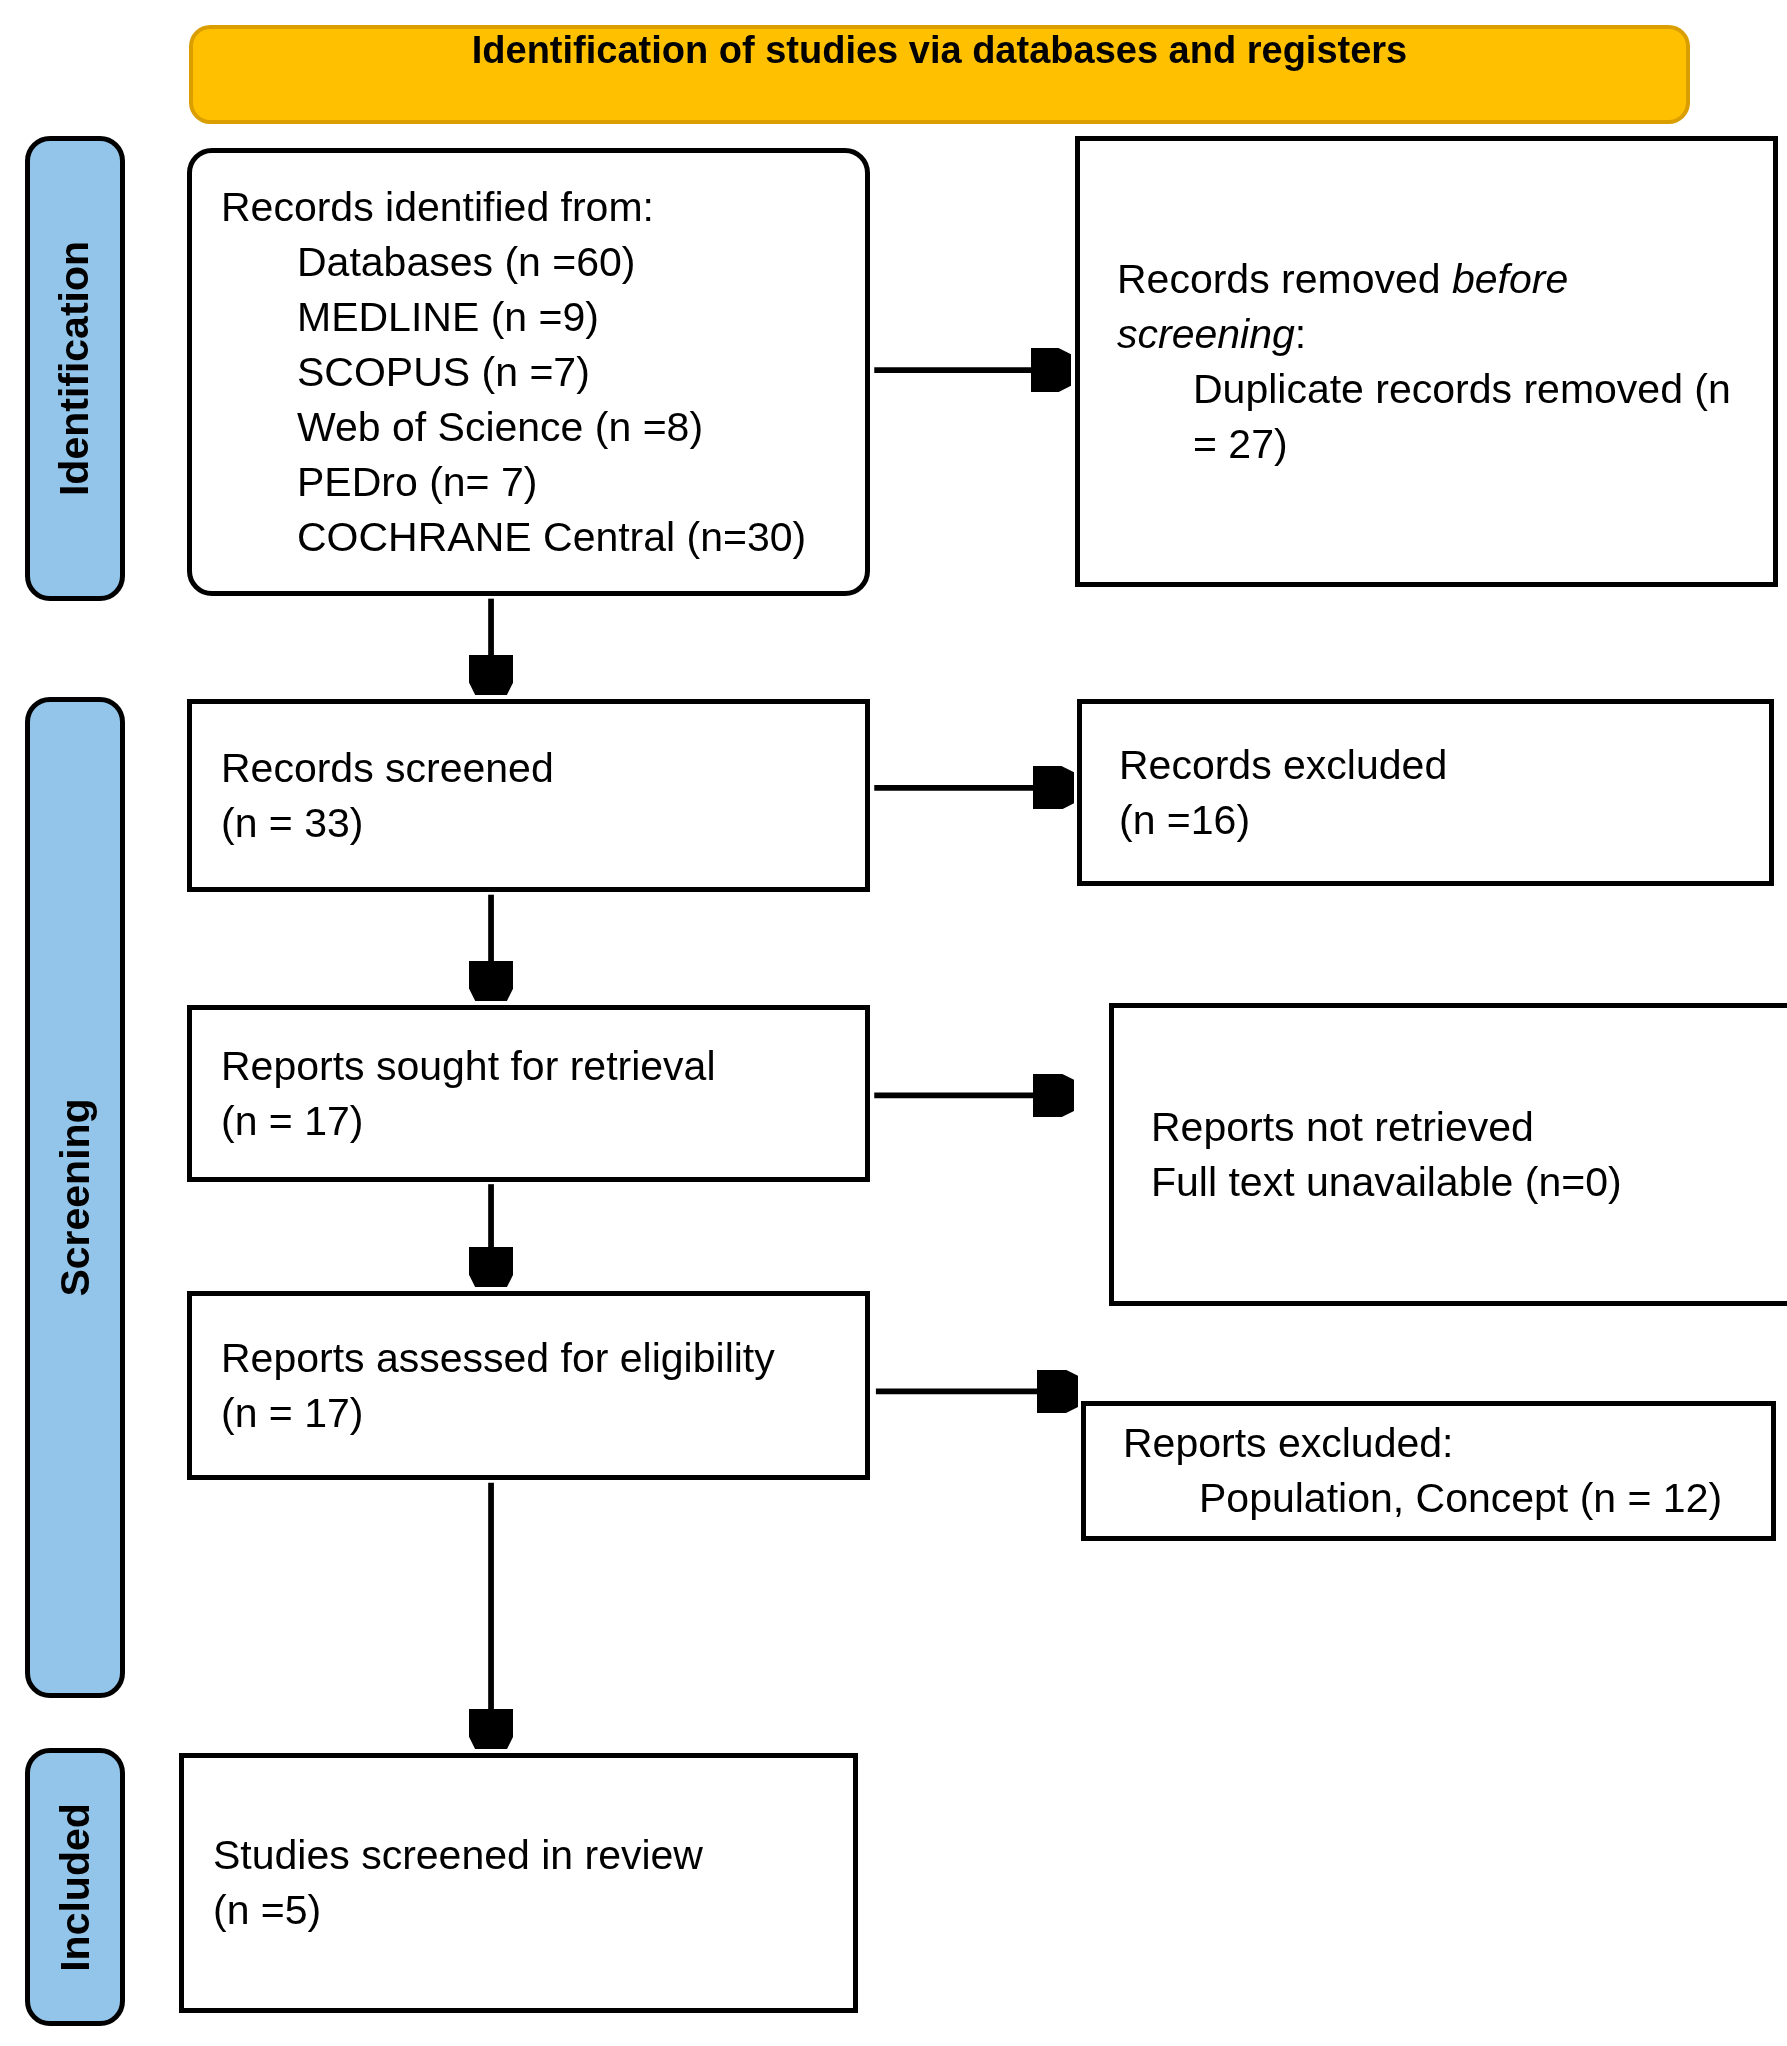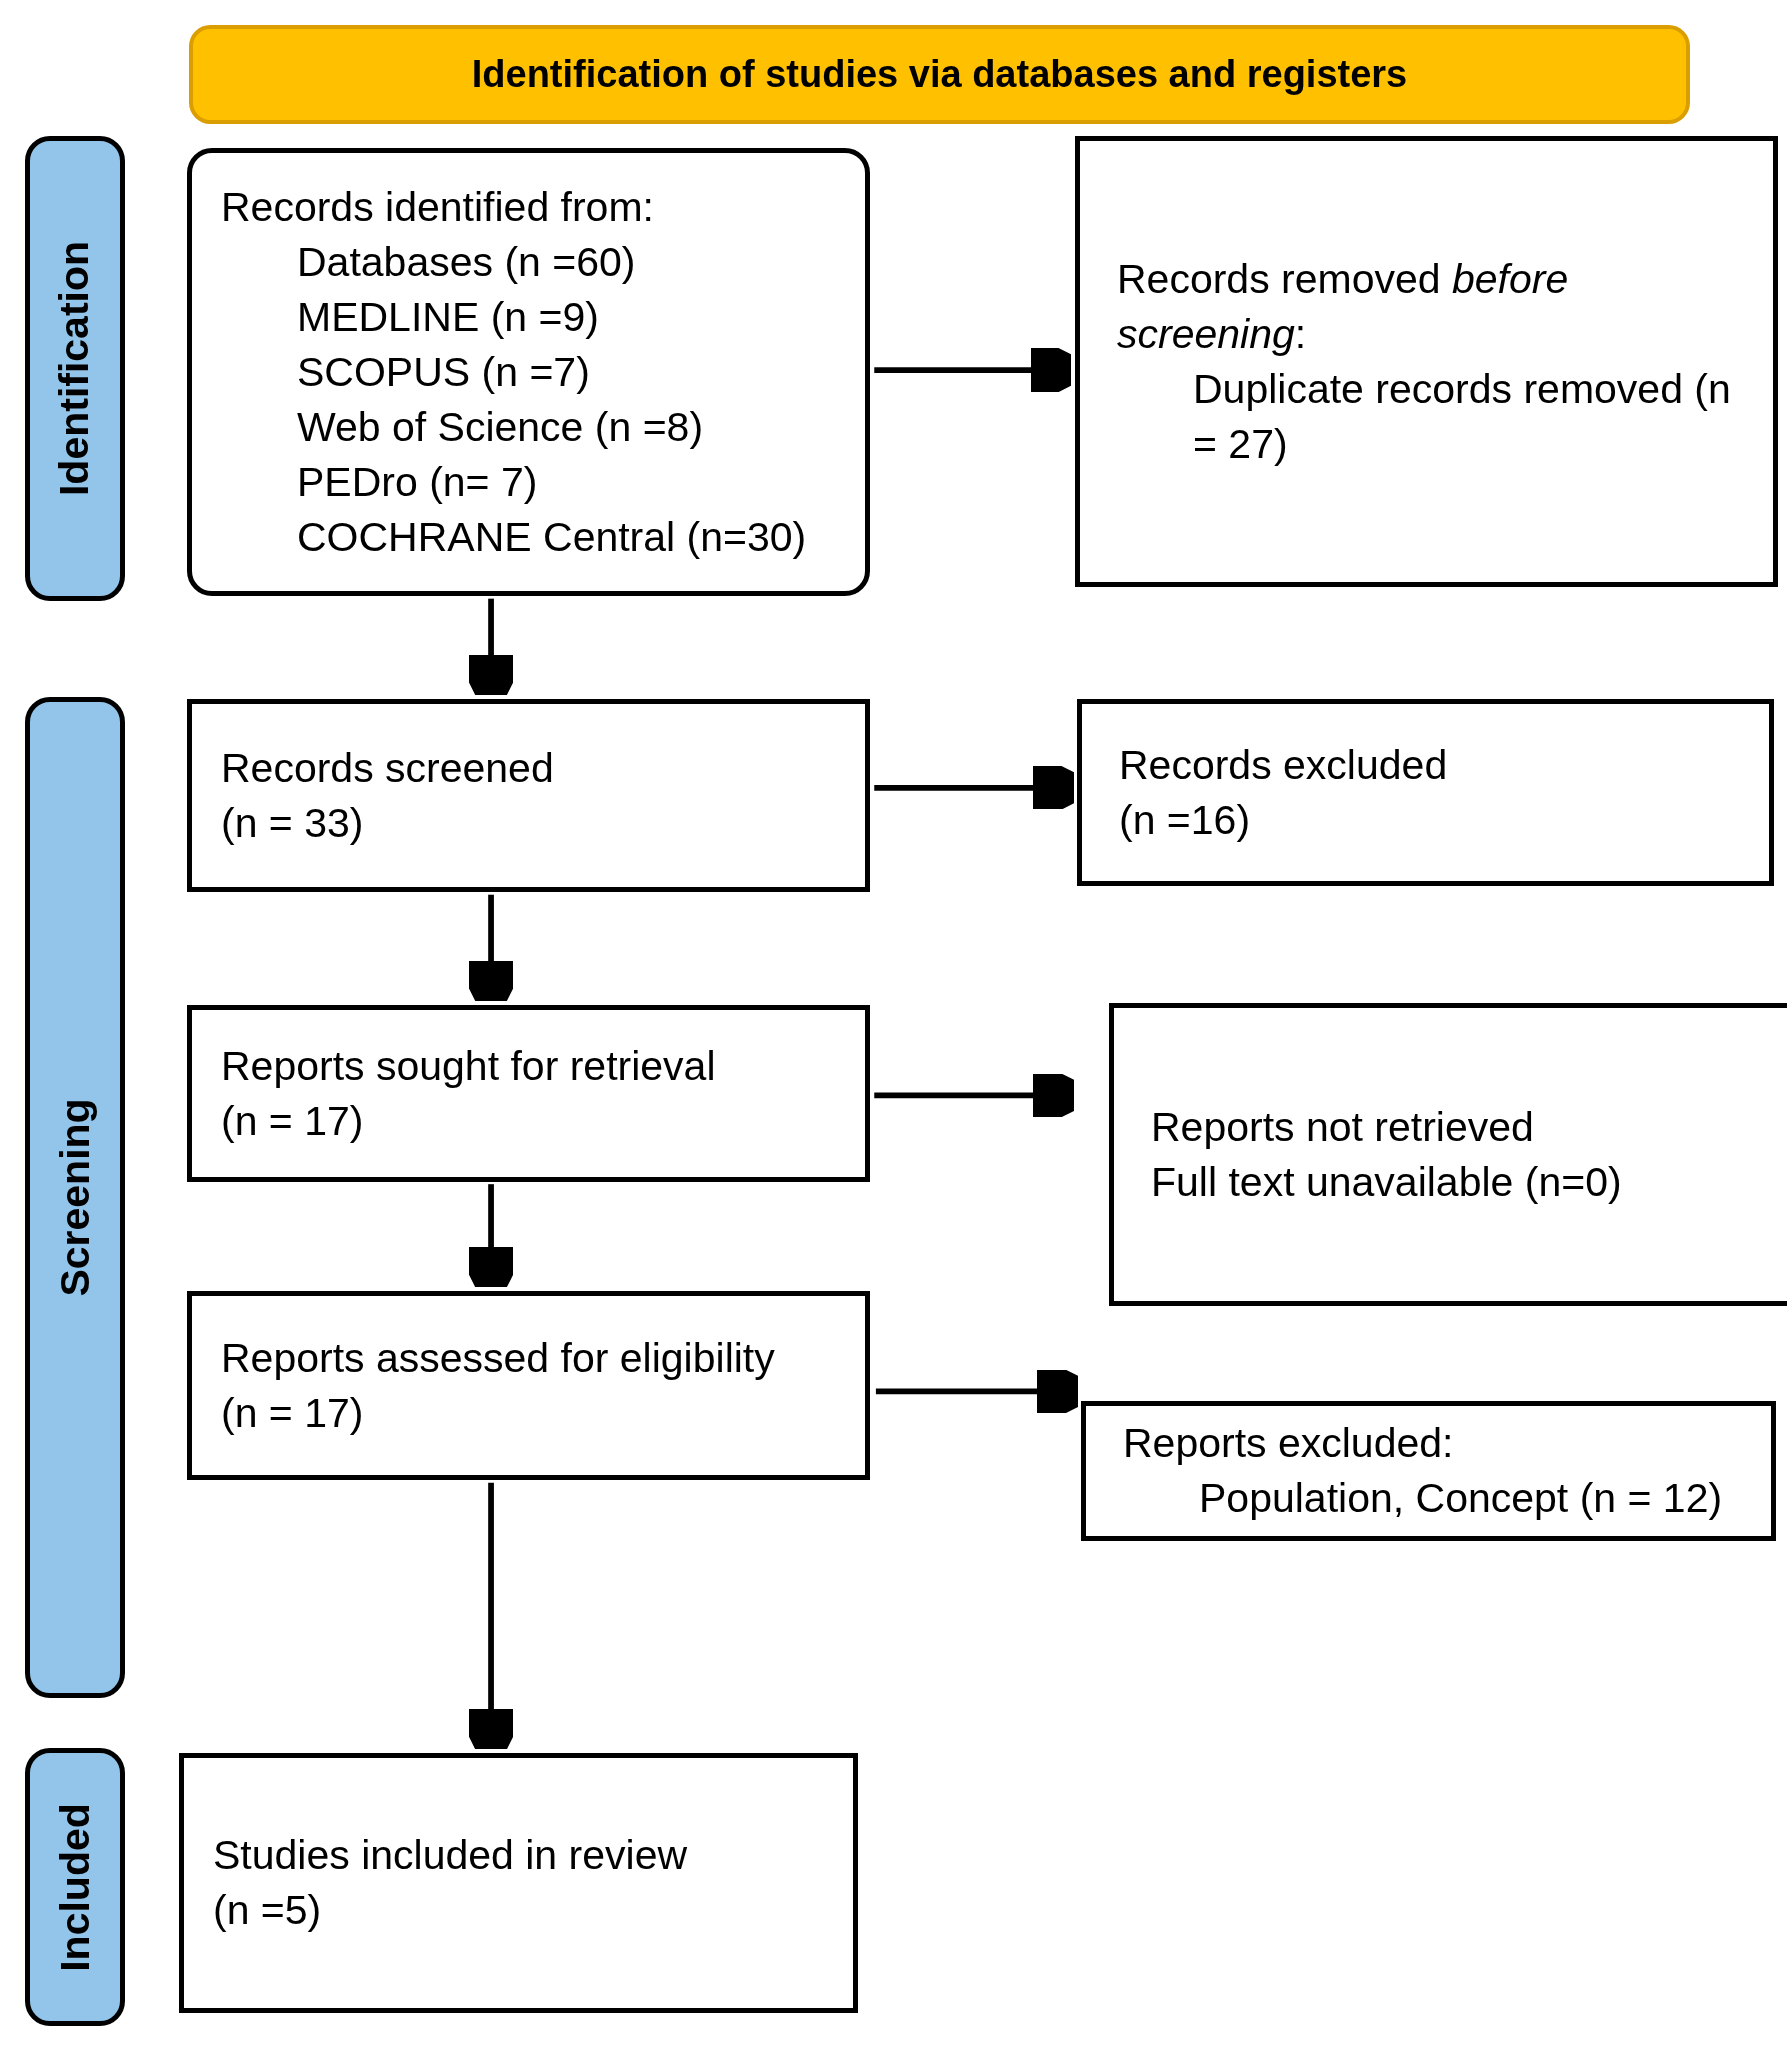--- a/index.html
+++ b/index.html
@@ -9,21 +9,21 @@
     background:#ffffff;
     font-family:"Liberation Sans", sans-serif;
     color:var(--text,#000000);
   }
   
   .banner {
     position:absolute; left:189px; top:25px; width:1501px; height:99px;
     background:var(--banner-fill,#FFC000);
     border:4.1px solid var(--banner-border,#DA9E00);
     border-radius:21.4px;
-    display:flex; align-items:center; justify-content:center;
+    display:flex; justify-content:center;
     font-weight:bold; font-size:38px;
     box-sizing:border-box;
   }
   
   .stage {
     position:absolute; left:25px; width:100px;
     background:var(--stage-fill,#92C5E9);
     border:5px solid var(--line,#000000);
     border-radius:25px;
     display:flex; align-items:center; justify-content:center;
@@ -139,18 +139,18 @@
     <div>Reports assessed for eligibility</div>
     <div>(n = 17)</div>
   </div>
 
   <div class="box" id="box-reports-excluded">
     <div>Reports excluded:</div>
     <div class="indent">Population, Concept (n = 12)</div>
   </div>
 
   <div class="box" id="box-studies-included">
-    <div>Studies included in review</div>
+    <div>Studies screened in review</div>
     <div>(n =5)</div>
   </div>
 
 </div>
 
 
 </body></html>

